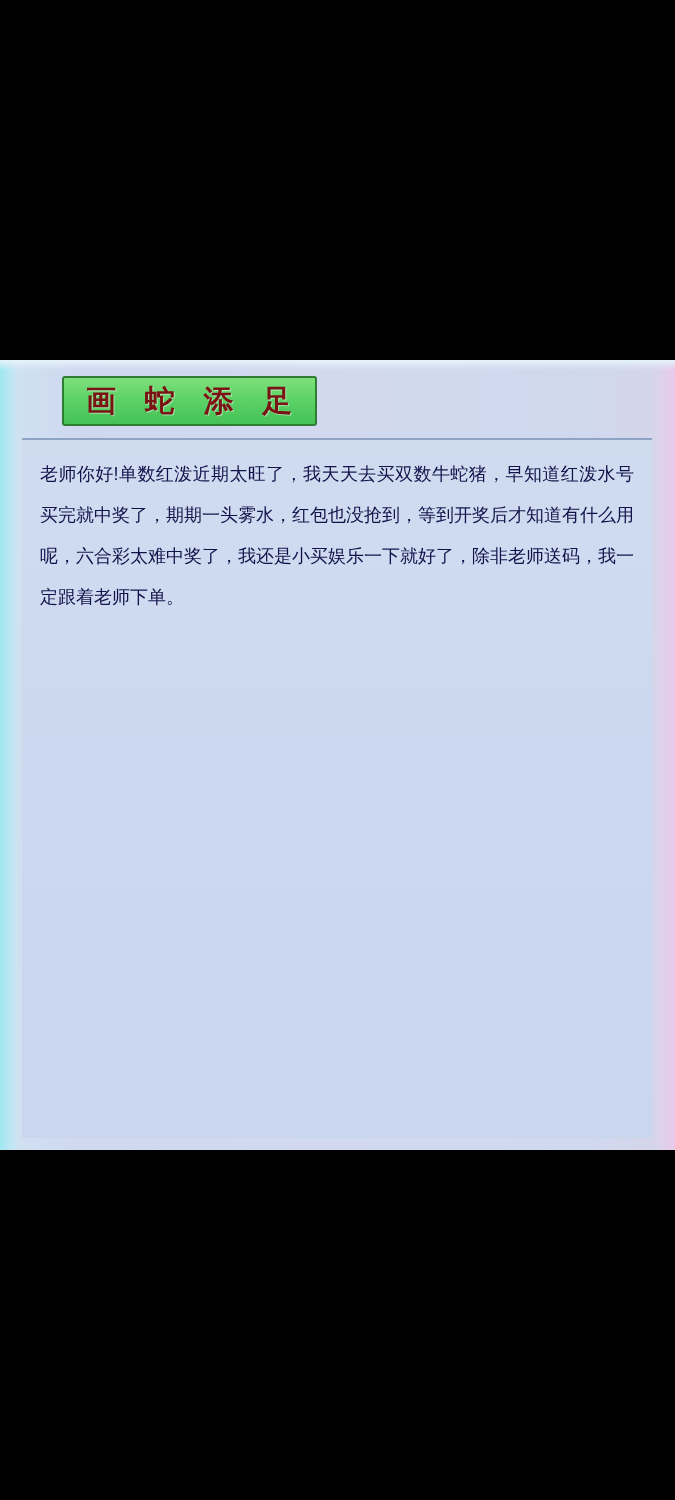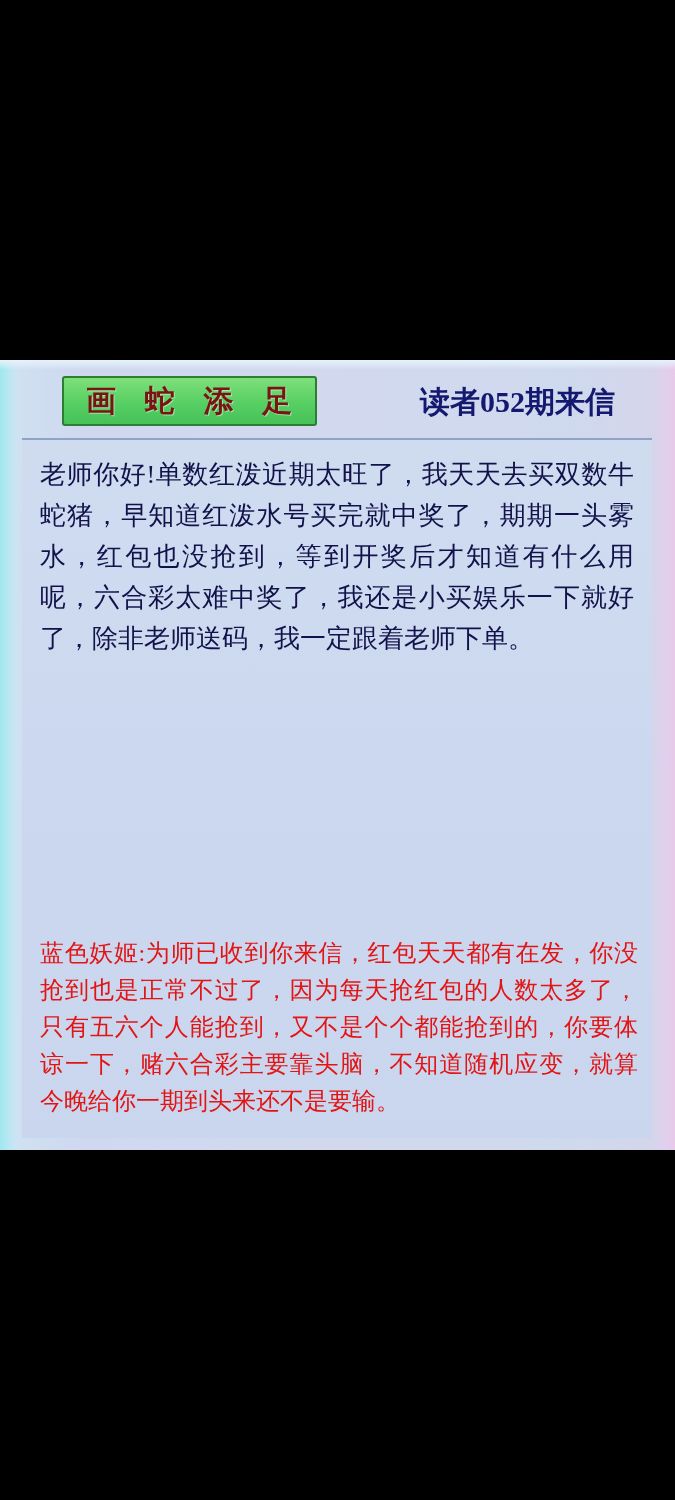--- a/index.html
+++ b/index.html
@@ -102,22 +102,22 @@
     top: 78px;
     width: 630px;
     height: 700px;
     background: linear-gradient(180deg, #cfdcf0 0%, #ccd8ef 45%, #c9d6ee 100%);
     border-top: 2px solid #8fa3c4;
     box-sizing: border-box;
     padding: 14px 18px 0 18px;
   }
 
   .letter-text {
-    font-family: Liberation Serif, serif;
-    font-size: 26px;
+    font-family: Liberation Sans, sans-serif;
+    font-size: 18px;
     line-height: 41px;
     color: #12124a;
     text-align: justify;
     white-space: pre-wrap;
     word-break: break-all;
   }
   .letter-sign {
     font-family: "Liberation Serif", serif;
     font-size: 25px;
     line-height: 41px;
@@ -149,24 +149,22 @@
     <div class="edge-right"></div>
     <div class="edge-top"></div>
 
     <div class="header">
       <div class="banner">
         <span>画</span>
         <span>蛇</span>
         <span>添</span>
         <span>足</span>
       </div>
-      <div class="issue-title">读者052期来信</div>
     </div>
 
     <div class="letter-box">
       <div class="letter-text">老师你好!单数红泼近期太旺了，我天天去买双数牛蛇猪，早知道红泼水号买完就中奖了，期期一头雾水，红包也没抢到，等到开奖后才知道有什么用呢，六合彩太难中奖了，我还是小买娱乐一下就好了，除非老师送码，我一定跟着老师下单。</div>
     </div>
 
-    <div class="reply">蓝色妖姬:为师已收到你来信，红包天天都有在发，你没抢到也是正常不过了，因为每天抢红包的人数太多了，只有五六个人能抢到，又不是个个都能抢到的，你要体谅一下，赌六合彩主要靠头脑，不知道随机应变，就算今晚给你一期到头来还不是要输。</div>
 
   </div>
 
 </div>
 
 </body></html>

